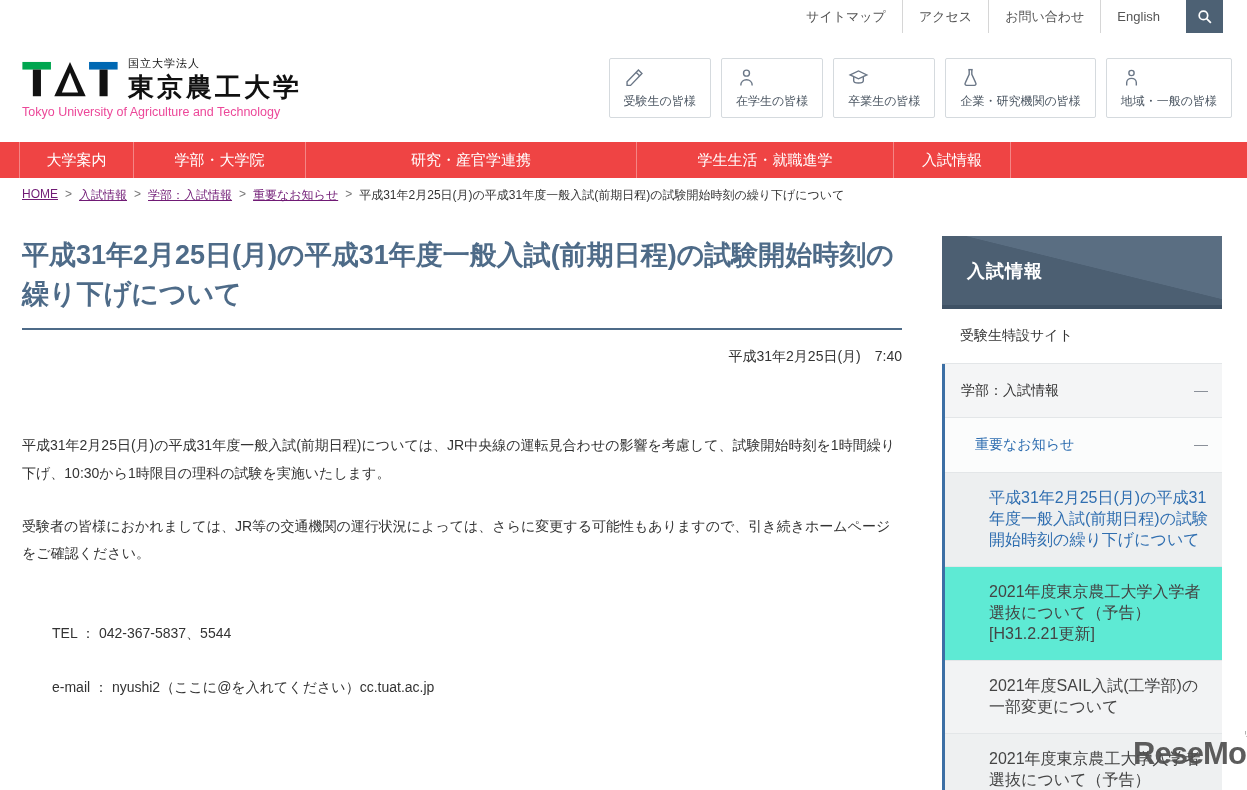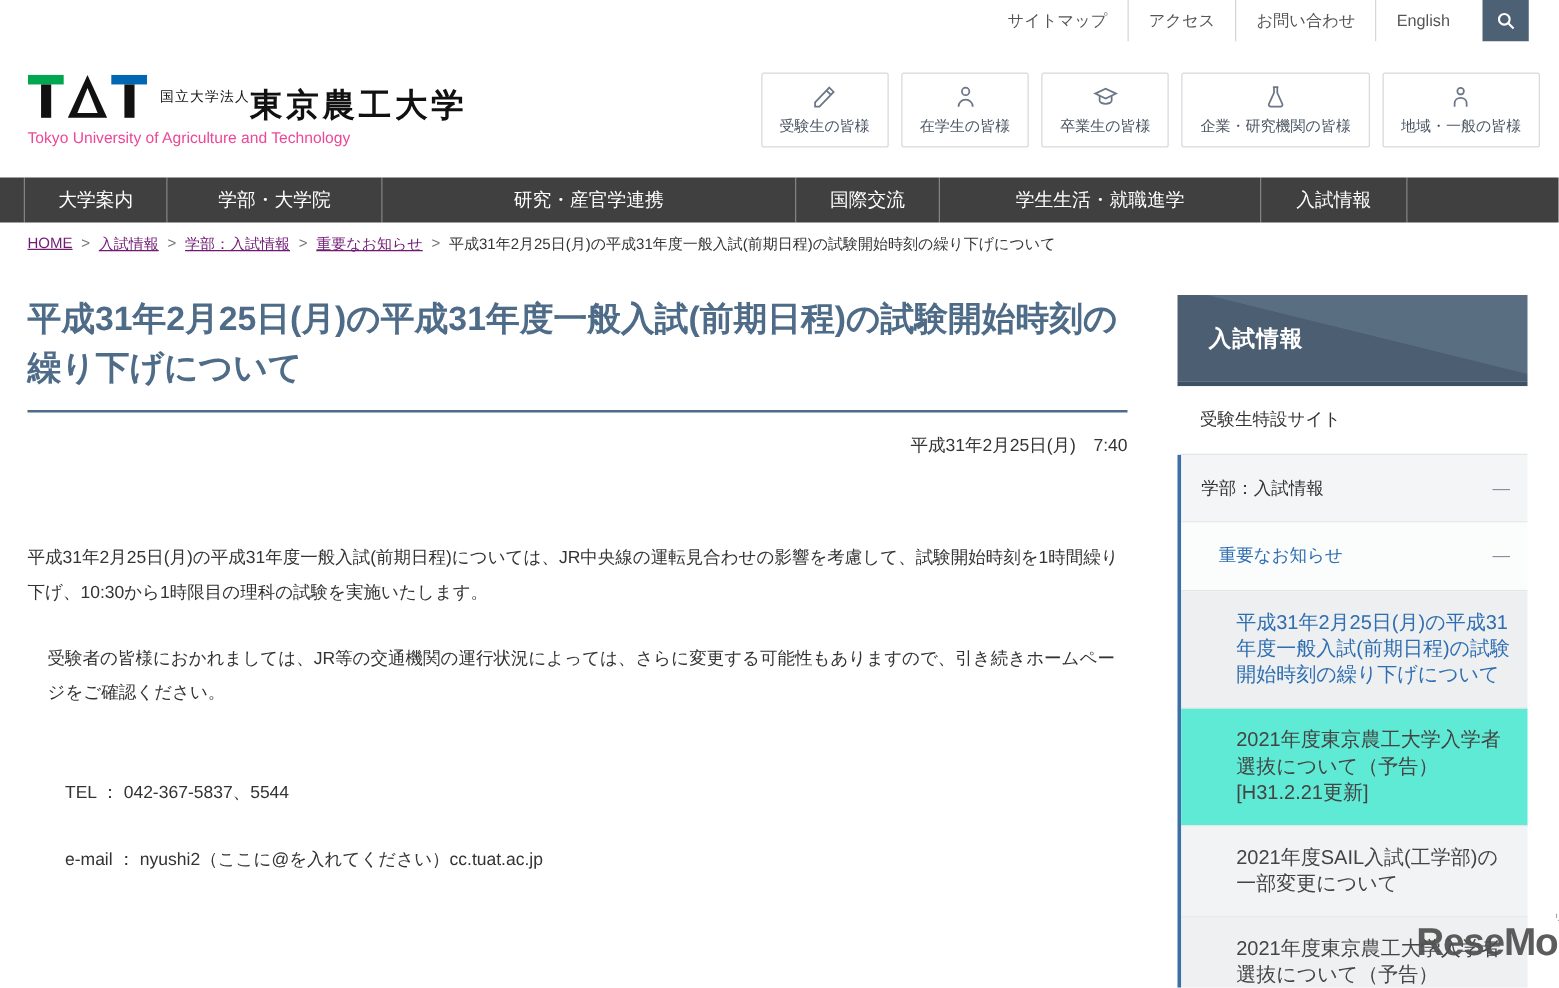--- a/index.html
+++ b/index.html
@@ -18,37 +18,37 @@
   .search-btn {
     width:37px; height:33px; background:#4d6174; border:none; cursor:pointer;
     display:flex; align-items:center; justify-content:center; margin-left:10px; margin-right:24px;
   }
 
   
   .header { height:109px; display:flex; align-items:center; justify-content:space-between; padding:0 15px 0 22px; }
   .logo { display:flex; flex-direction:column; cursor:pointer; }
   .logo-row { display:flex; align-items:flex-end; }
   .logo-mark { width:96px; height:40px; margin-right:10px; }
-  .logo-jp { display:flex; flex-direction:row; }
+  .logo-jp { display:flex; flex-direction:column; }
   .logo-corp { font-size:11px; color:#111; letter-spacing:1px; margin-bottom:2px; }
   .logo-name { font-size:26px; font-weight:bold; color:#111; letter-spacing:3px; line-height:1.1; }
   .logo-en { font-size:12.5px; color:#ec4899; margin-top:4px; }
 
   .quicklinks { display:flex; gap:10px; }
   .qlink {
     border:1px solid #d5dade; border-radius:2px; background:#fff; cursor:pointer;
     padding:8px 14px 7px; min-width:101px; height:60px;
-    display:flex; flex-direction:column; align-items:center; justify-content:space-between;
+    display:flex; flex-direction:column; align-items:flex-start; justify-content:space-between;
   }
   .qlink .qicon { width:21px; height:21px; color:#6b7787; }
   .qlink .qicon svg { width:100%; height:100%; }
   .qlink .qlabel { font-size:12px; color:#4b5662; white-space:nowrap; }
 
   
-  .nav { display:flex; height:36px; background:#404040; }
+  .nav { display:flex; height:36px; background:#ef4444; }
   .nav li {
     display:flex; align-items:center; justify-content:center;
     color:#fff; font-size:15px; cursor:pointer;
     border-left:1px solid rgba(255,255,255,0.35);
   }
   .nav .nav-spacer { width:19px; border-left:none; cursor:default; }
   .nav .nav-fill { flex:1; cursor:default; }
   .nav .w1{width:114px} .nav .w2{width:172px} .nav .w3{width:331px}
   .nav .w4{width:115px} .nav .w5{width:257px} .nav .w6{width:117px}
 
@@ -63,21 +63,21 @@
   .main { width:880px; }
   .sidebar { width:280px; margin-left:40px; }
 
   
   .article-title {
     font-size:27px; font-weight:bold; color:#4e6b88; line-height:1.45;
     padding-bottom:14px; border-bottom:2px solid #4e6b88;
   }
   .article-date { text-align:right; font-size:14px; color:#333; margin-top:18px; }
   .article-body { margin-top:66px; font-size:14px; line-height:1.95; color:#333; }
-  .article-body p + p { margin-top:26px;margin-left:16px; }
+  .article-body p + p { margin-top:26px; }
   .contact { margin-top:58px; font-size:14px; color:#333; }
   .contact-heading { margin-bottom:6px; }
   .contact-line { margin-top:36px; padding-left:30px; }
 
   
   .side-header {
     height:73px; display:flex; align-items:center; padding-left:25px;
     background:linear-gradient(to right top, #4c5f72 54%, #5a6e82 54.5%);
     border-bottom:4px solid #3f5265;
     color:#fff; font-size:18px; font-weight:bold; letter-spacing:1px; cursor:pointer;
@@ -189,21 +189,20 @@
       <span class="qlabel">地域・一般の皆様</span>
     </div>
   </div>
 </div>
 
 <ul class="nav">
   <li class="nav-spacer"></li>
   <li class="w1">大学案内</li>
   <li class="w2">学部・大学院</li>
   <li class="w3">研究・産官学連携</li>
-  <li class="w4">国際交流</li>
   <li class="w5">学生生活・就職進学</li>
   <li class="w6">入試情報</li>
   <li class="nav-fill"></li>
 </ul>
 
 <div class="breadcrumb">
   <span class="bc-link">HOME</span>
   <span class="bc-sep">&gt;</span>
   <span class="bc-link">入試情報</span>
   <span class="bc-sep">&gt;</span>

